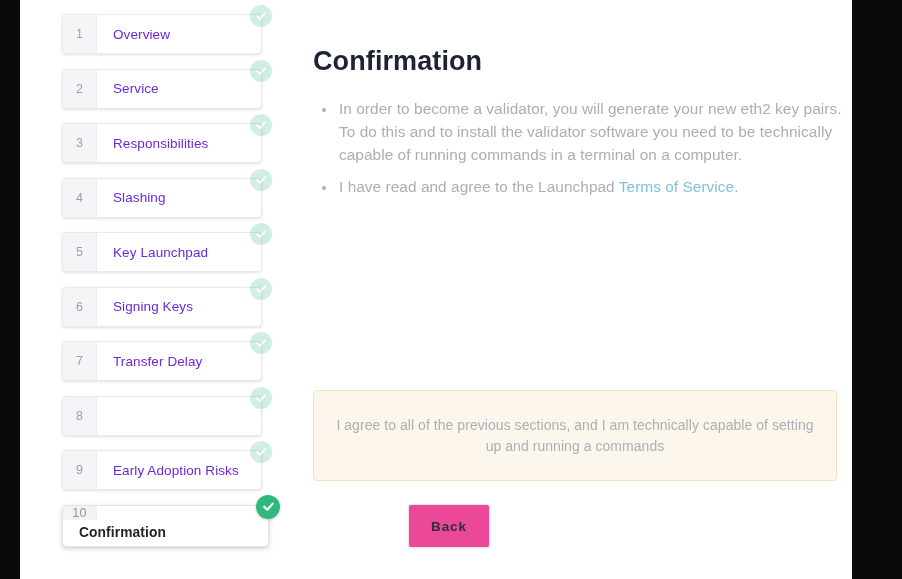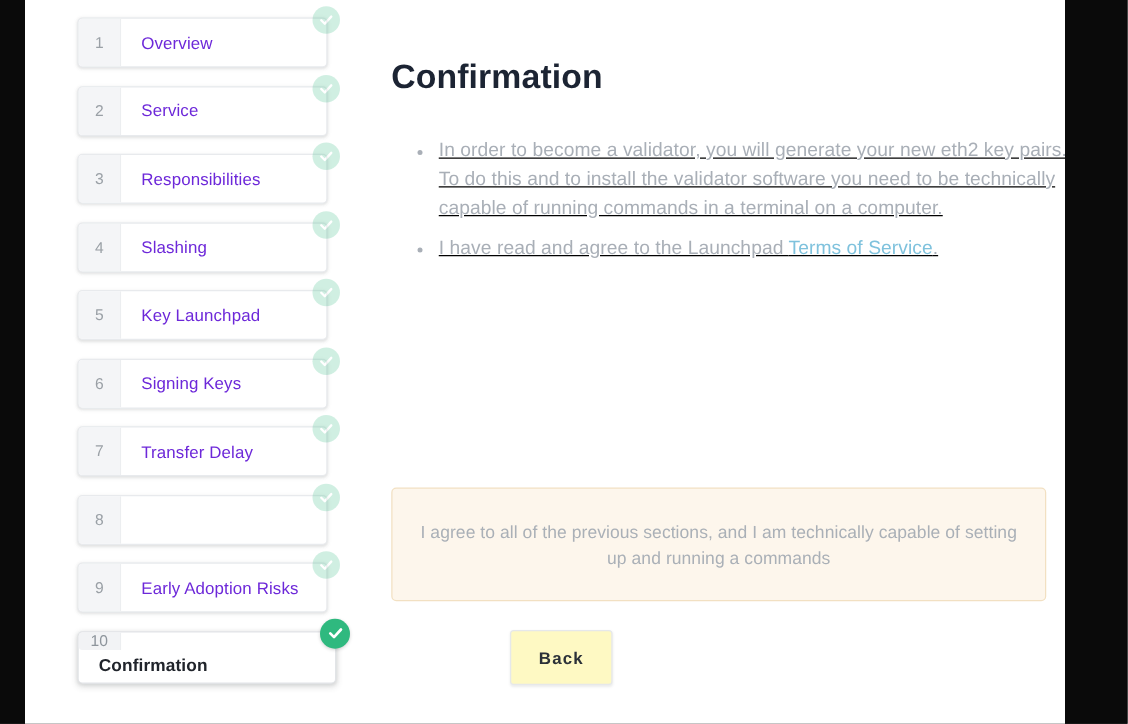--- a/index.html
+++ b/index.html
@@ -128,24 +128,23 @@
     font-weight: bold;
     color: #1c2433;
     letter-spacing: .1px;
   }
 
   #bullets {
     position: absolute;
     left: 16px;
     top: 94px;
     width: 520px;
-    margin: 16px;
+    margin: 4px;
     padding: 0 0 0 26px;
     list-style: none;
-    text-decoration: underline;
   }
   #bullets li {
     position: relative;
     font-size: 15.4px;
     line-height: 22.8px;
     color: #a9afb7;
     margin-bottom: 10px;
     letter-spacing: .05px;
   }
   #bullets li:before {
@@ -192,21 +191,21 @@
     position: absolute;
     left: 115px;
     top: 504px;
     display: flex;
     align-items: flex-start;
   }
 
   #back-button {
     width: 82px;
     height: 44px;
-    background: #fef9c3;
+    background: #ec4899;
     border: 1px solid #e6e8ea;
     border-radius: 3px;
     color: #2b3138;
     font-size: 13.5px;
     font-weight: bold;
     letter-spacing: .9px;
     display: flex;
     align-items: center;
     justify-content: center;
     box-shadow: 0 1px 2px rgba(60,64,67,.10);

